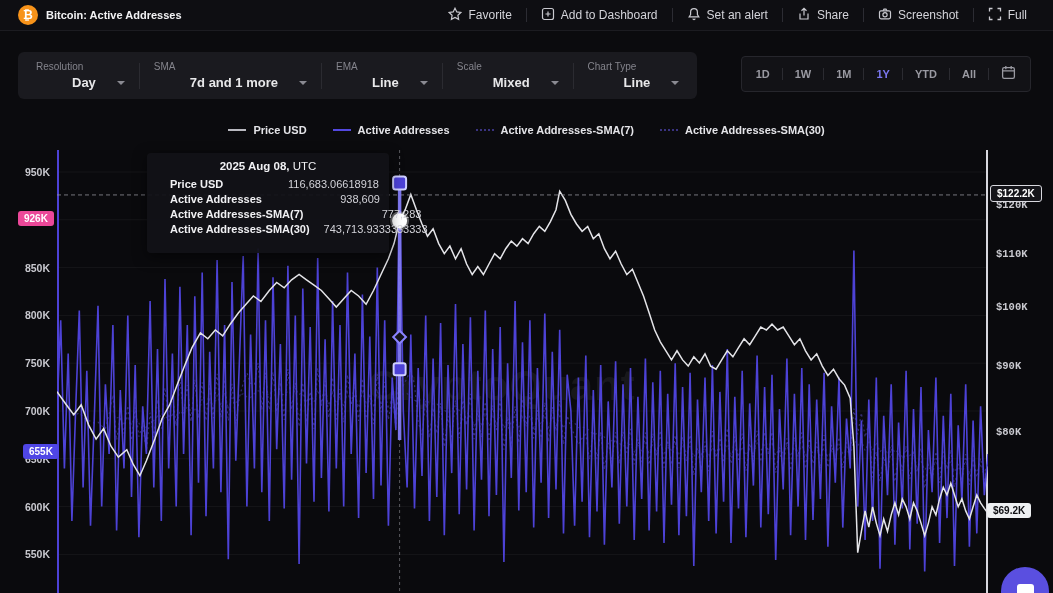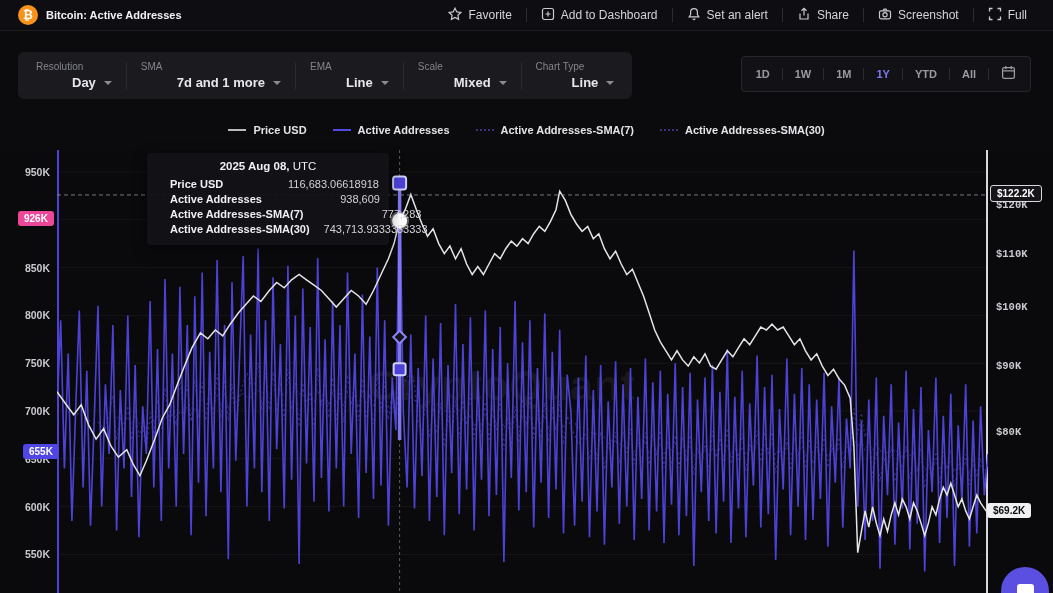--- a/index.html
+++ b/index.html
@@ -17,21 +17,21 @@
   .hbtn { display:flex; align-items:center; gap:6px; font-size:12px; color:#d4d4da; padding:0 14px;
           height:100%; cursor:pointer; white-space:nowrap; }
   .hbtn svg { stroke:#c9c9cf; }
   .hsep { width:1px; height:14px; background:#2c2c33; }
 
   
   .toolbar { position:absolute; top:52px; left:18px; height:47px; background:#1a1a1f; border-radius:6px;
              display:flex; align-items:center; padding:0 4px; }
   .control { padding:6px 14px; cursor:pointer; }
   .control .lbl { font-size:10px; color:#84848c; margin-bottom:3px; }
-  .control .val { font-size:13px; font-weight:bold; color:#e8e8ea; display:flex; align-items:center; gap:8px;padding-left:36px; }
+  .control .val { font-size:13px; font-weight:bold; color:#e8e8ea; display:flex; align-items:center; gap:21px;padding-left:36px; }
   .caret { width:0; height:0; border-left:4px solid transparent; border-right:4px solid transparent;
            border-top:4px solid #8a8a92; display:inline-block; }
   .csep { width:1px; height:26px; background:#2b2b31; }
 
   .ranges { position:absolute; top:56px; right:22px; height:36px; border:1px solid #26262c; border-radius:4px;
             display:flex; align-items:center; background:#121216; padding:0 2px; }
   .rbtn { font-size:11px; font-weight:bold; color:#9a9aa2; padding:0 12px; cursor:pointer; line-height:34px; }
   .rbtn.active { color:#7b78f0; }
   .rsep { width:1px; height:12px; background:#2b2b31; }
   .rcal { padding:0 12px; cursor:pointer; display:flex; align-items:center; }
@@ -47,21 +47,21 @@
   .axis-label { position:absolute; font-size:10.5px; font-weight:bold; color:#c9c9cf; }
   .axis-label.left { width:50px; text-align:right; left:0; }
   .axis-label.right { left:996px;font-family:Liberation Mono, monospace; }
   .badge { position:absolute; font-size:10px; font-weight:bold; border-radius:3px; padding:2px 6px; z-index:5; }
   .watermark { position:absolute; left:368px; top:212px; font-size:42px; font-weight:bold;
                color:rgba(165,165,178,0.09); letter-spacing:1px; z-index:1; pointer-events:none; }
   #plot { position:absolute; left:57px; top:0; z-index:2; }
 
   
   .tooltip { position:absolute; left:147px; top:3px; width:242px; background:rgba(18,18,23,0.95);
-             border-radius:4px; padding:7px 10px 8px; z-index:8; box-shadow:0 4px 14px rgba(0,0,0,.5); }
+             border-radius:4px; padding:7px 10px 16px; z-index:8; box-shadow:0 4px 14px rgba(0,0,0,.5); }
   .tt-title { text-align:center; font-size:11.5px; color:#f0f0f3; margin-bottom:5px; }
   .tt-title b { font-weight:bold; }
   .tt-row { display:flex; align-items:center; font-size:11px; line-height:15px; }
   .tt-mark { width:7px; height:7px; flex:0 0 7px; margin-right:6px; }
   .tt-mark.circle { border-radius:50%; }
   .tt-mark.diamond { transform:rotate(45deg) scale(.9); }
   .tt-label { font-weight:bold; color:#f0f0f3; white-space:nowrap; }
   .tt-value { margin-left:auto; color:#d2d2d8; text-align:right; width:118px; flex:0 0 auto; }
 
   

